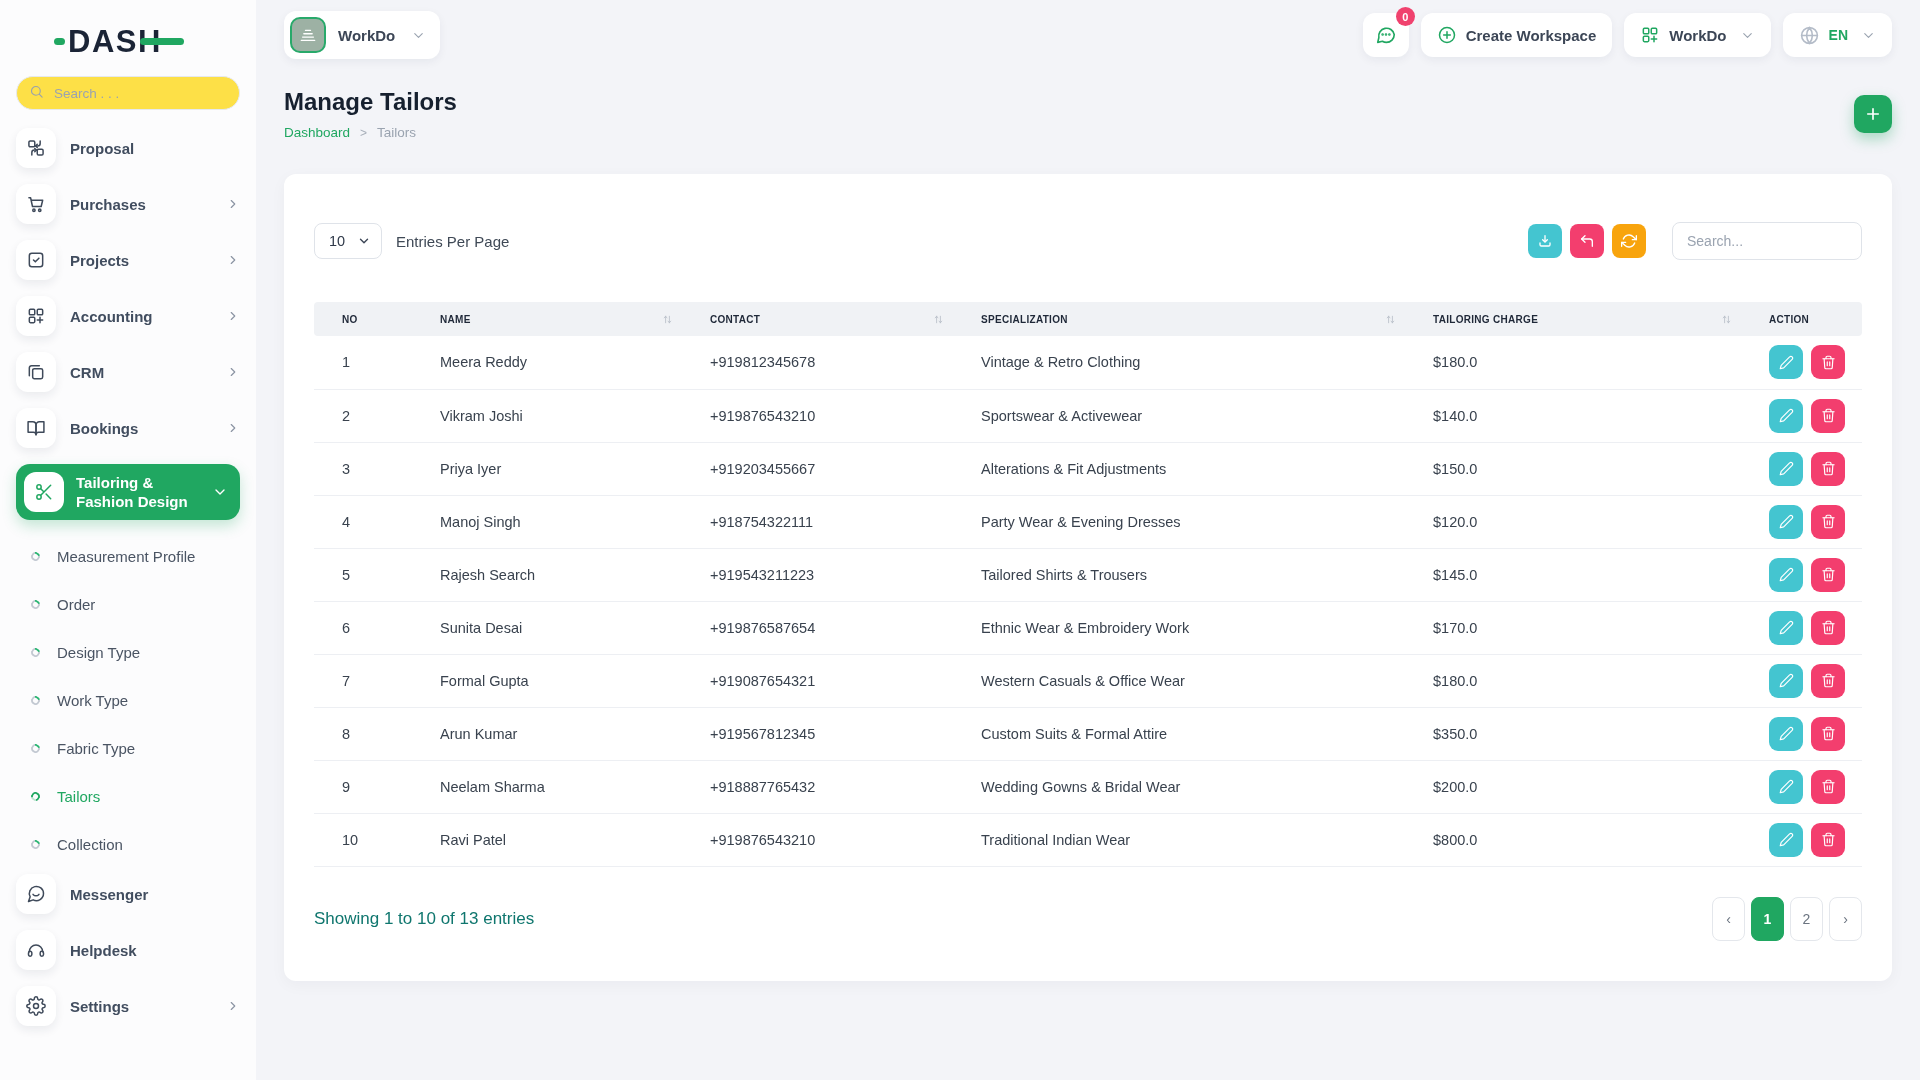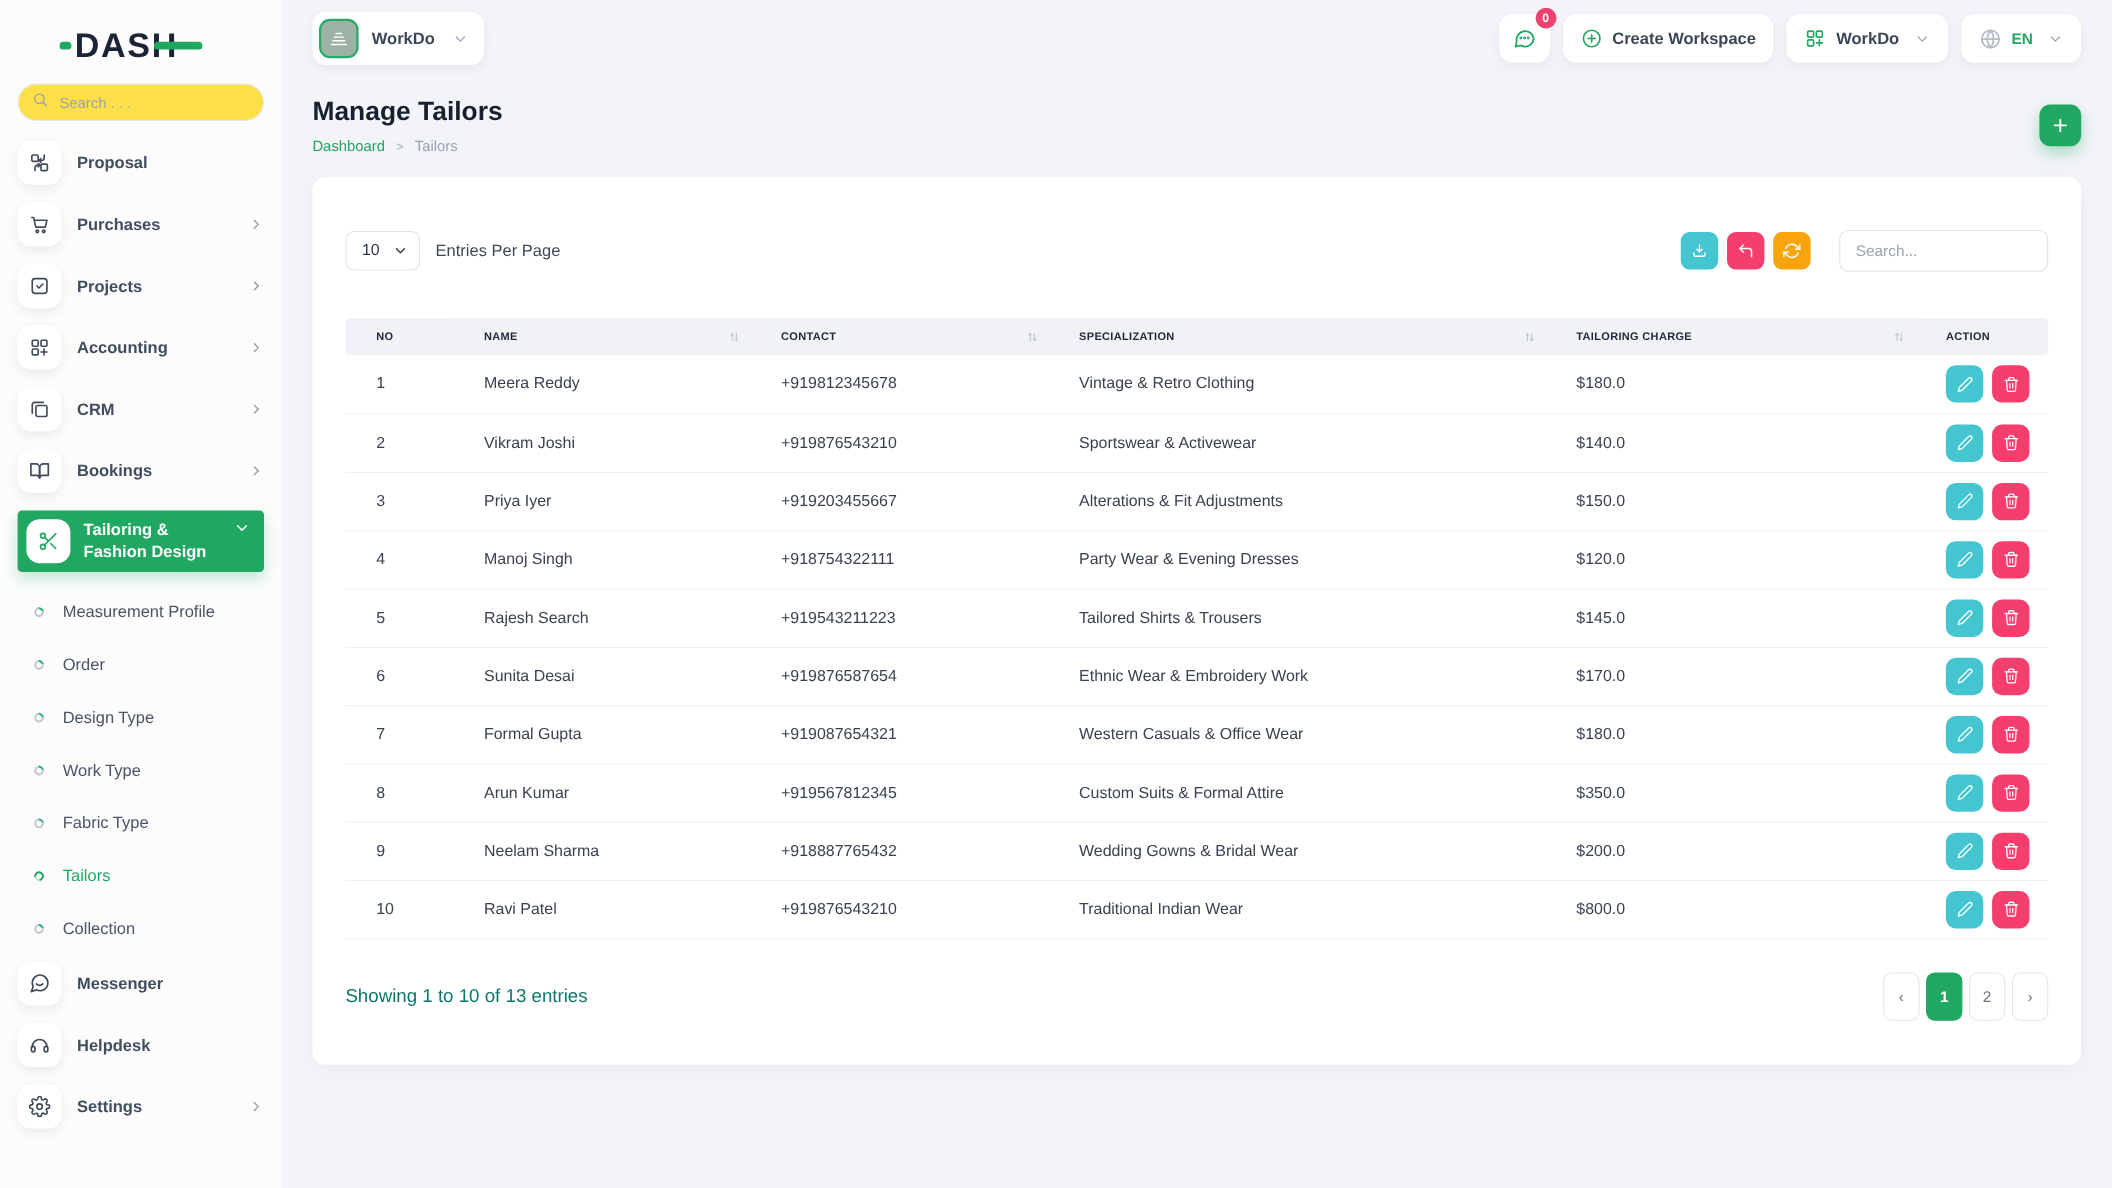--- a/index.html
+++ b/index.html
@@ -19,21 +19,21 @@
   .search-box{margin-top:10px;height:34px;border:1px solid #e6e9ee;border-radius:17px;background:#fde047;
               display:flex;align-items:center;gap:8px;padding:0 12px;color:#98a1ae;}
   .search-box input{border:none;outline:none;width:100%;font-size:13.5px;color:#5a6472;background:transparent;font-family:inherit;}
   .search-box input::placeholder{color:#9aa3b0;}
   .nav{margin-top:18px;}
   .nav-item{display:flex;align-items:center;gap:14px;height:40px;margin-bottom:16px;cursor:pointer;}
   .tile{width:40px;height:40px;border-radius:12px;background:#fff;box-shadow:0 4px 10px rgba(25,35,60,.08);
         display:flex;align-items:center;justify-content:center;color:#3f4a5a;flex:0 0 40px;}
   .nav-label{font-size:15px;font-weight:600;color:#414d5f;}
   .chev-r{margin-left:auto;color:#8b94a3;display:flex;}
-  .nav-active{display:flex;align-items:flex-start;gap:12px;background:var(--green);border-radius:4px;
+  .nav-active{display:flex;align-items:center;gap:12px;background:var(--green);border-radius:14px;
               padding:8px 12px 8px 8px;margin:2px 0 8px;box-shadow:0 6px 14px rgba(32,167,97,.25);cursor:pointer;}
   .tile-active{box-shadow:none;color:var(--green);}
   .nav-active-label{font-size:15px;font-weight:700;color:#fff;line-height:1.3;width:138px;}
   .nav-active .chev{margin-left:auto;color:#fff;display:flex;}
   .subnav{padding:4px 0 6px;}
   .sub-item{display:flex;align-items:center;gap:17px;height:48px;padding-left:15px;font-size:15px;color:#4a5463;cursor:pointer;}
   .bullet{width:9px;height:9px;border-radius:50%;border:2.5px solid #c3c9d2;border-top-color:#2bb673;
           transform:rotate(35deg);flex:0 0 9px;}
   .bullet-active{border-color:#20a761;border-bottom-color:#bfe5d2;}
   .sub-active{color:var(--green);}
@@ -58,21 +58,21 @@
 
   .page-head{display:flex;align-items:center;justify-content:space-between;margin-top:18px;}
   .page-title{font-size:24px;font-weight:700;color:#16202f;margin:0;}
   .breadcrumb{margin-top:9px;font-size:13.5px;display:flex;gap:10px;align-items:center;}
   .bc-link{color:var(--green);cursor:pointer;}
   .bc-sep{color:#a7aeb9;font-size:12px;}
   .bc-cur{color:#9aa3b0;}
   .add-btn{width:38px;height:38px;border-radius:10px;background:var(--green);color:#fff;display:flex;
            align-items:center;justify-content:center;box-shadow:0 6px 14px rgba(32,167,97,.35);cursor:pointer;border:none;}
 
-  .card{background:#fff;border-radius:12px;margin-top:21px;padding:48px 30px 40px;box-shadow:0 4px 16px rgba(25,35,60,.04);}
+  .card{background:#fff;border-radius:12px;margin-top:34px;padding:48px 30px 40px;box-shadow:0 4px 16px rgba(25,35,60,.04);}
   .controls{display:flex;align-items:center;}
   .entries-select{width:68px;height:36px;border:1px solid #dfe3e9;border-radius:8px;display:flex;align-items:center;
                   justify-content:space-between;padding:0 10px 0 14px;font-size:14.5px;color:#2f3949;cursor:pointer;background:#fff;}
   .entries-select .chev{color:#3c4656;display:flex;}
   .entries-label{margin-left:14px;font-size:15px;color:#3f4956;}
   .controls-right{margin-left:auto;display:flex;align-items:center;gap:8px;}
   .sq-btn{width:34px;height:34px;border-radius:8px;border:none;color:#fff;display:flex;align-items:center;
           justify-content:center;cursor:pointer;}
   .table-search{margin-left:18px;width:190px;height:38px;border:1px solid #dfe3e9;border-radius:8px;padding:0 14px;
                 font-size:14px;color:#5a6472;outline:none;font-family:inherit;}

